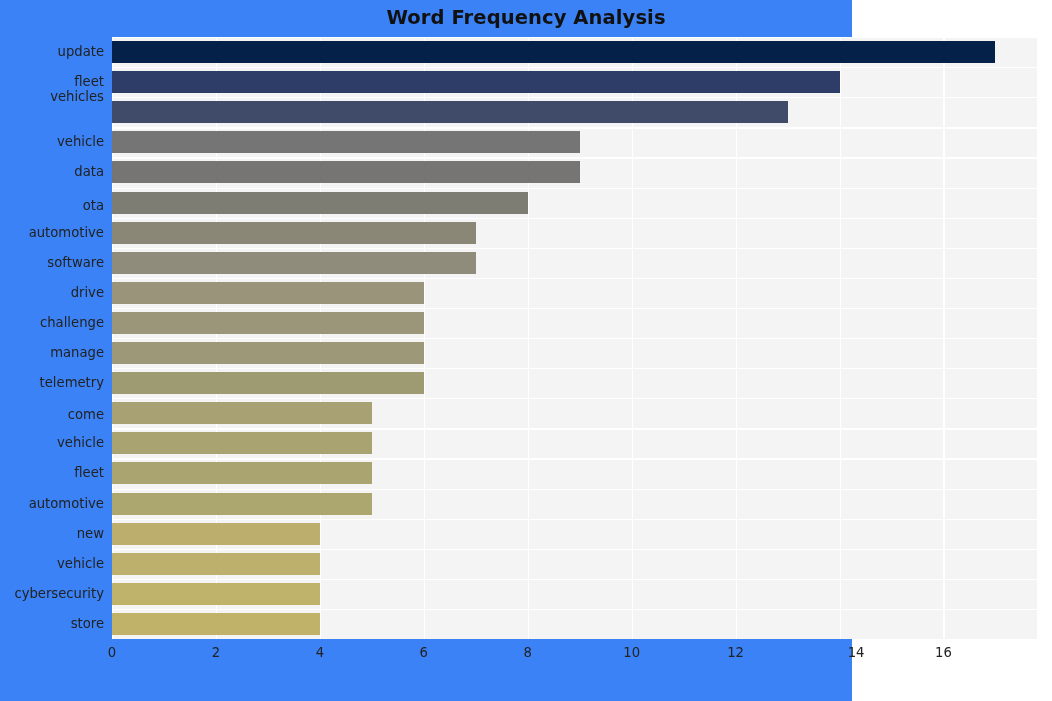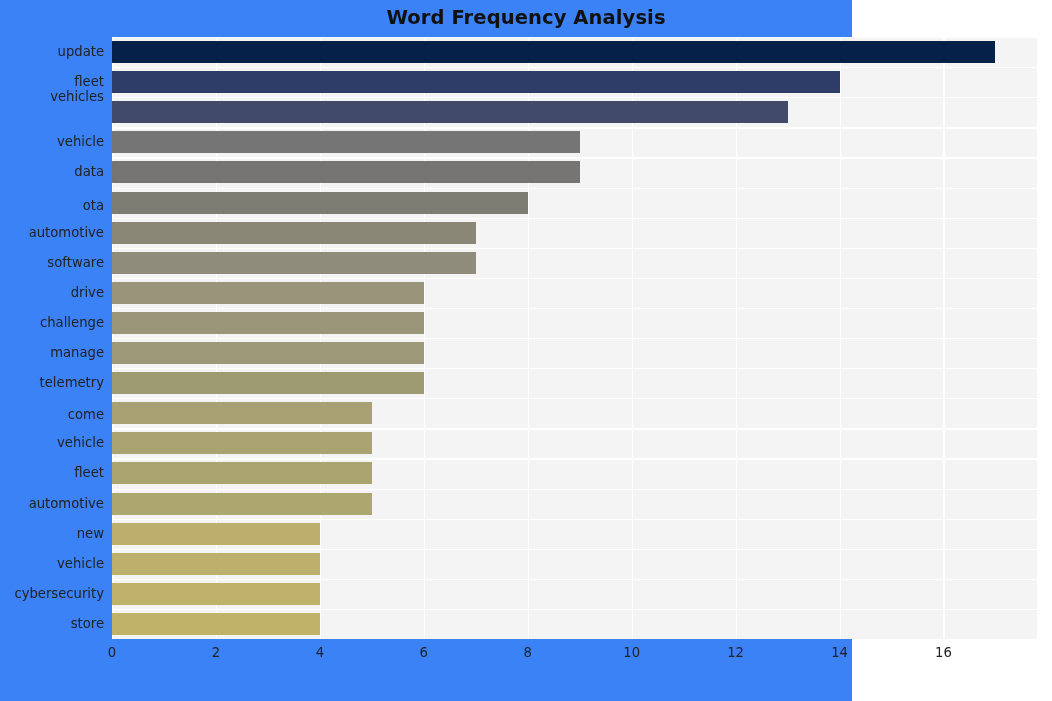--- a/index.html
+++ b/index.html
@@ -190,18 +190,18 @@
     </div>
 
   <div id="xlabels">
       <div class="xtick-label" style="left: 112px;">0</div>
       <div class="xtick-label" style="left: 215.933px;">2</div>
       <div class="xtick-label" style="left: 319.865px;">4</div>
       <div class="xtick-label" style="left: 423.798px;">6</div>
       <div class="xtick-label" style="left: 527.73px;">8</div>
       <div class="xtick-label" style="left: 631.663px;">10</div>
       <div class="xtick-label" style="left: 735.596px;">12</div>
-      <div class="xtick-label" style="left: 839.528px;">14</div>
+      <div class="xtick-label" style="left: 839.528px; text-align: right;">14</div>
       <div class="xtick-label" style="left: 943.461px;">16</div>
     </div>
 
 
 </div>
 
 </body></html>

